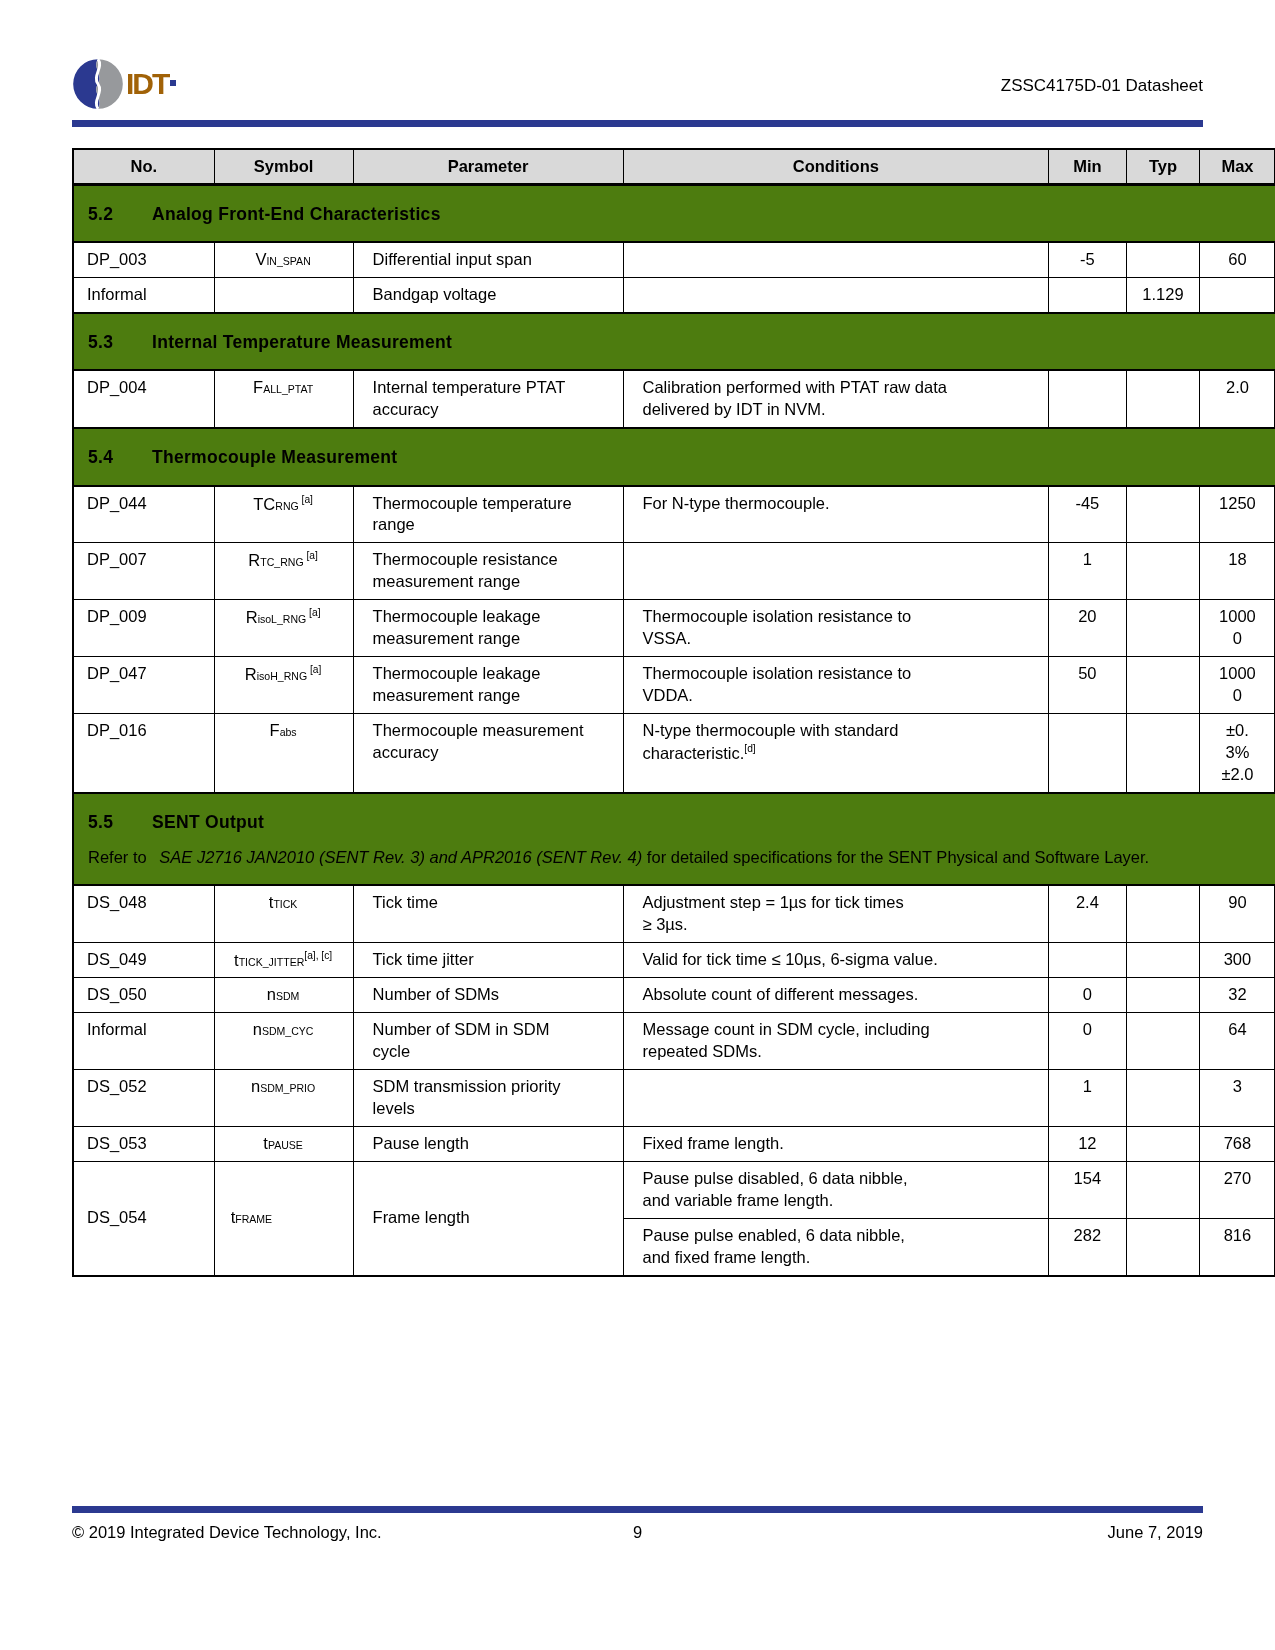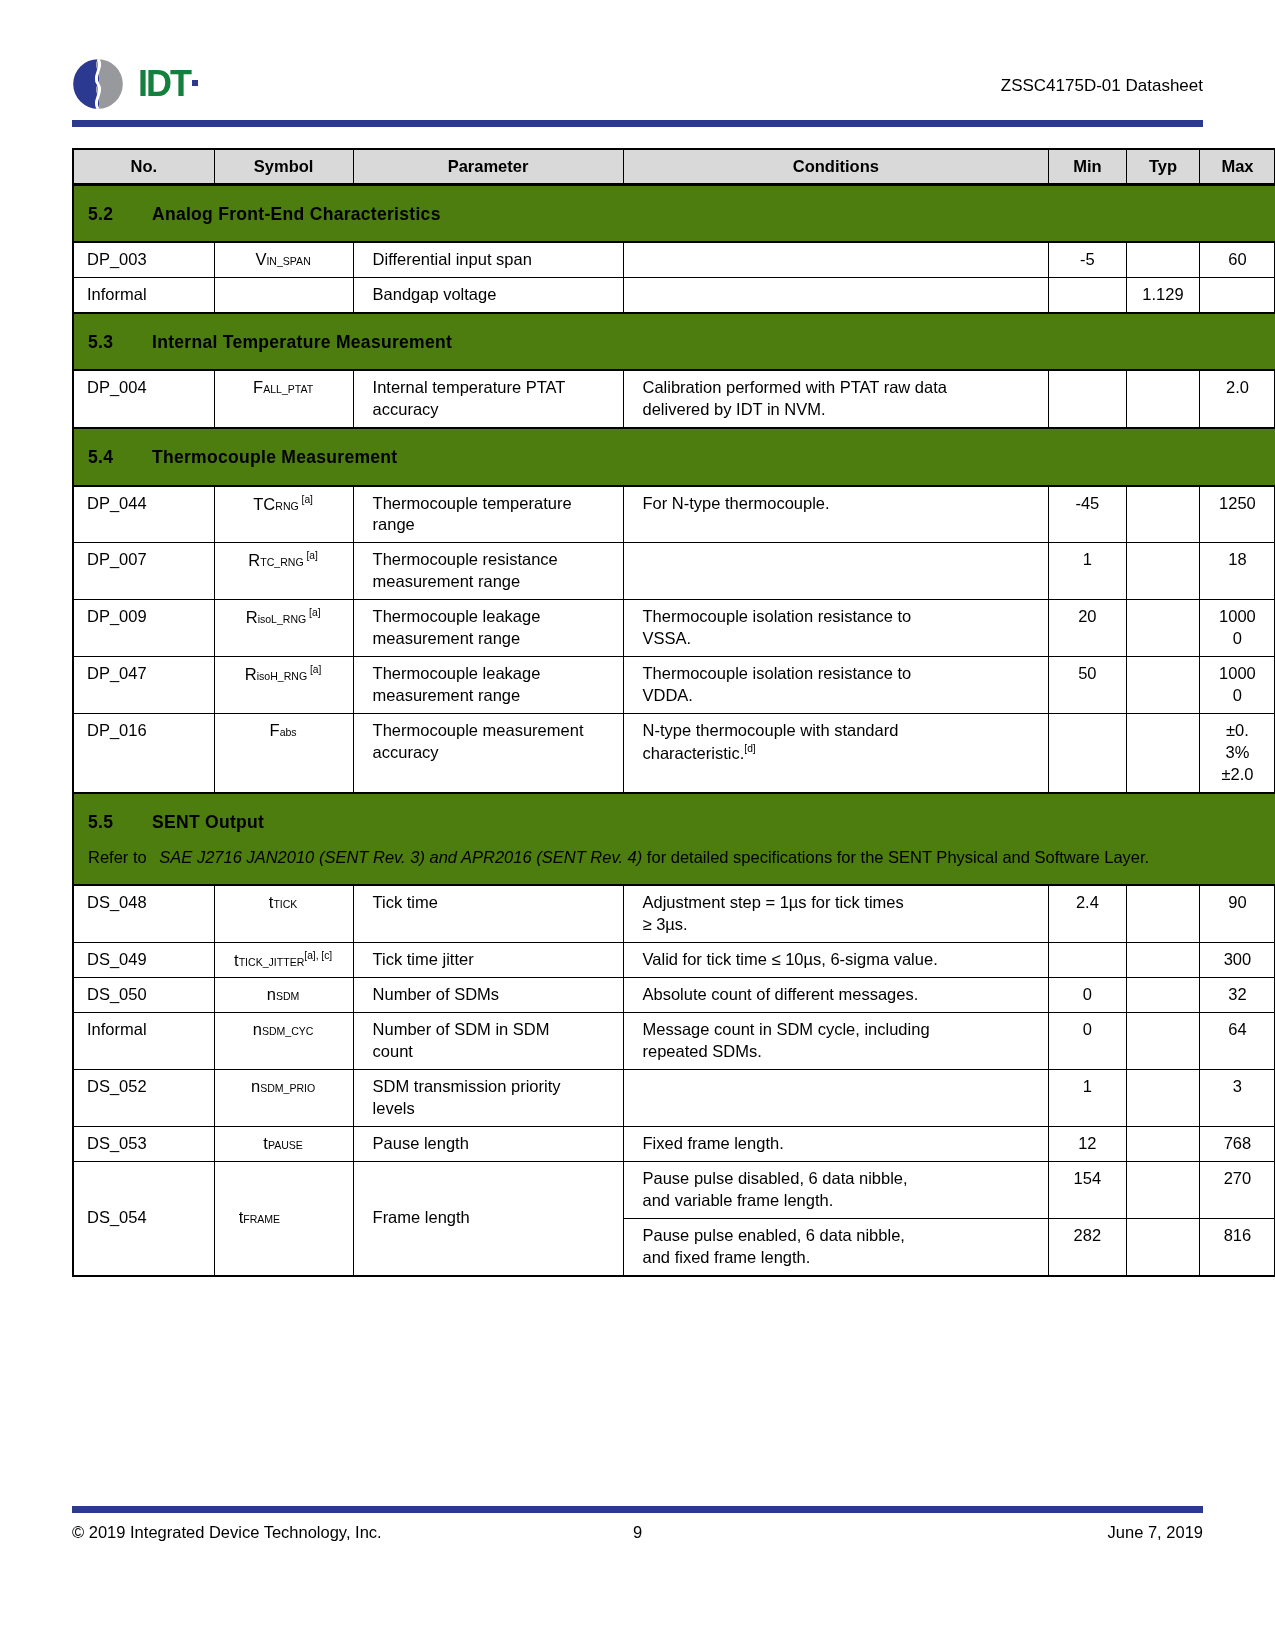--- a/index.html
+++ b/index.html
@@ -3,36 +3,36 @@
 <meta charset="utf-8">
 <style>
   html,body{margin:0;padding:0;background:#ffffff;}
   .page{position:relative;width:1275px;height:1650px;background:#ffffff;overflow:hidden;
         font-family:"Liberation Sans", sans-serif;color:#000;}
   
   .top-header{position:absolute;top:58px;left:72px;right:72px;display:flex;
               justify-content:space-between;align-items:flex-end;}
   .logo{display:flex;align-items:center;}
   .logo svg{width:52px;height:52px;display:block;}
-  .logo-text{font-size:36px;font-weight:bold;color:#15803d;letter-spacing:-2px;
-             line-height:1;margin-left:14px;}
+  .logo-text{font-size:30px;font-weight:bold;color:#a16207;letter-spacing:-2px;
+             line-height:1;margin-left:2px;}
   .logo-dot{width:6px;height:6px;background:#2b3990;display:inline-block;margin-left:2px;margin-bottom:3px;}
   .doc-title{font-size:17px;margin-bottom:14px;}
   .rule{position:absolute;left:72px;right:72px;height:7px;background:#2b3990;}
   .top-rule{top:120px;}
   
   .tbl-wrap{position:absolute;top:148px;left:72px;width:1269px;}
   table{width:100%;border-collapse:collapse;table-layout:fixed;border:2px solid #000;}
   th,td{border:1px solid #000;vertical-align:top;}
   thead th{background:#d9d9d9;font-weight:bold;font-size:16.5px;padding:7px 2px;
            text-align:center;border-bottom:3px solid #000;}
   td{font-size:16.5px;line-height:1.33;padding:6px 8px;}
   td.c-no{text-align:left;padding-left:13px;}
   td.c-sym{text-align:center;padding-left:1px;padding-right:2px;}
-  td.c-sym.left{text-align:left;padding-left:24px;}
+  td.c-sym.left{text-align:left;padding-left:16px;}
   td.c-par,td.c-cond{text-align:left;white-space:pre-line;padding-left:19px;}
   td.c-min,td.c-typ,td.c-max,td.c-unit{text-align:center;padding-left:2px;padding-right:2px;}
   td.mid{vertical-align:middle;}
   .wrapnum{max-width:44px;margin:0 auto;word-break:break-all;}
   sub.s{font-size:0.64em;vertical-align:baseline;letter-spacing:0;}
   sup.p{font-size:0.62em;vertical-align:super;}
   tr.section td{background:#4d7c0f;border-top:2px solid #000;border-bottom:2px solid #000;
                 padding:17px 10px 15px 14px;}
   .sec-num{font-weight:bold;font-size:17.5px;display:inline-block;min-width:64px;letter-spacing:.3px;}
   .sec-title{font-weight:bold;font-size:17.5px;letter-spacing:.3px;}
@@ -287,21 +287,21 @@
             </td>
             <td class="c-max">
               <div class="wrapnum">32</div>
             </td>
             <td class="c-unit"></td>
           </tr>
           <tr>
             <td class="c-no">Informal</td>
             <td class="c-sym">n<sub class="s">SDM_CYC</sub></td>
             <td class="c-par">Number of SDM in SDM
-count</td>
+cycle</td>
             <td class="c-cond">Message count in SDM cycle, including
 repeated SDMs.</td>
             <td class="c-min">
               <div class="wrapnum">0</div>
             </td>
             <td class="c-typ">
               <div class="wrapnum"></div>
             </td>
             <td class="c-max">
               <div class="wrapnum">64</div>

